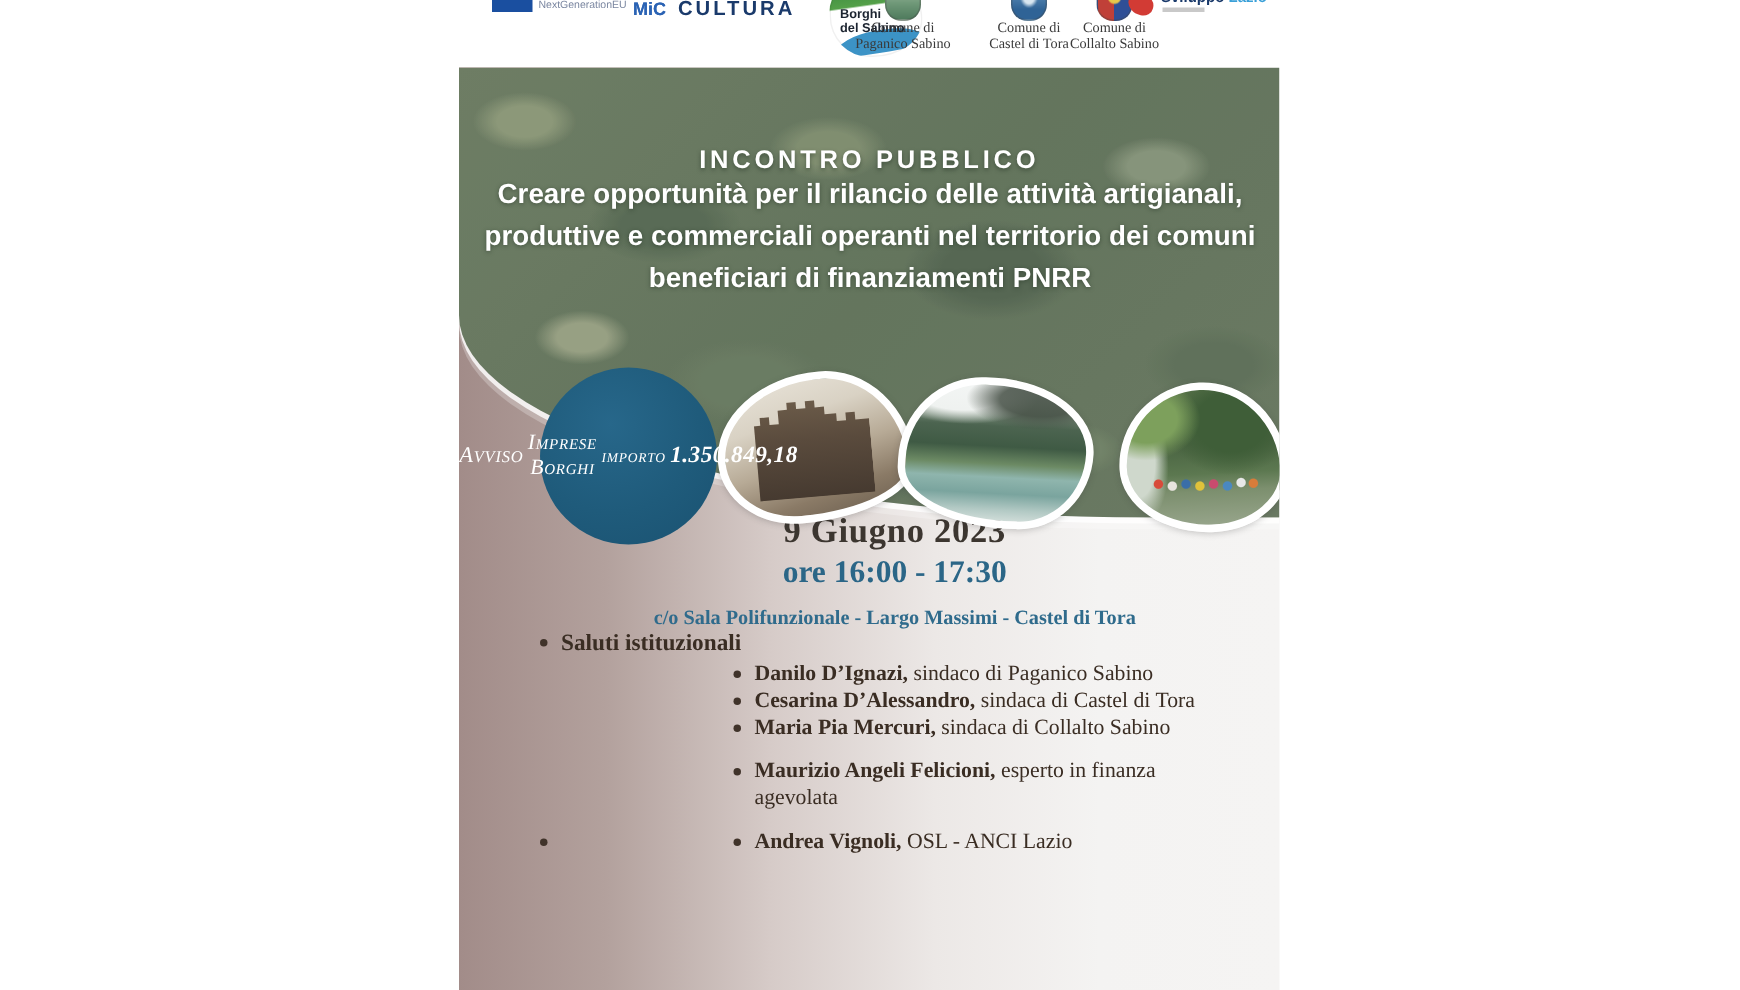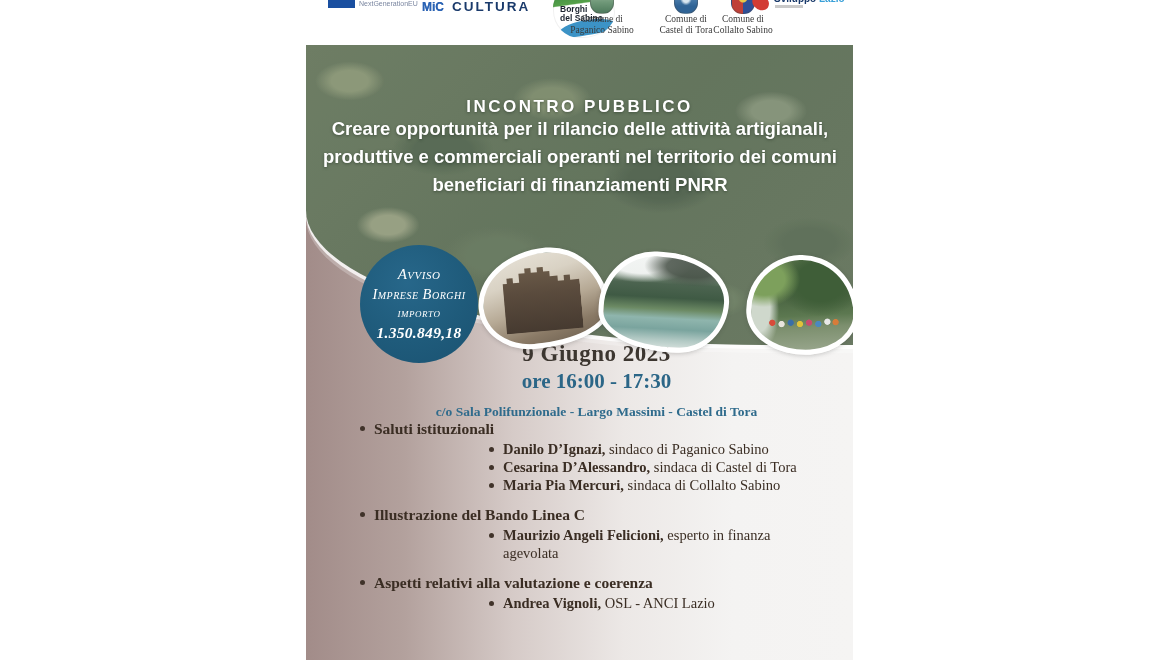--- a/index.html
+++ b/index.html
@@ -77,21 +77,21 @@
     background:rgba(235,235,225,.14); }
   .kicker { position:absolute; left:0; right:0; top:31px; text-align:center;
     font-family:"Liberation Sans",sans-serif; font-weight:700; font-size:17px; letter-spacing:2.5px;
     color:#ffffff; text-shadow:0 1px 3px rgba(35,50,35,.55);margin-top:21px; }
   .title { position:absolute; left:50%; top:70px; width:515px; margin-left:-257px; text-align:center;
     font-family:"Liberation Sans",sans-serif; font-weight:700; font-size:18.5px; line-height:28px;
     color:#ffffff; text-shadow:0 1px 3px rgba(35,50,35,.55); }
 
   .badge { position:absolute; left:54px; top:200px; width:118px; height:118px; border-radius:50%;
     background:radial-gradient(circle at 40% 32%, #27678a 0%, #1f5b7b 55%, #1a5271 100%);
-    display:flex; flex-direction:column; align-items:center; justify-content:center; gap:3px;
+    display:flex; flex-direction:row; align-items:center; justify-content:center; gap:3px;
     color:#ffffff; z-index:4; text-align:center; }
   .badge .b1, .badge .b2, .badge .b3 { font-style:italic; font-variant:small-caps; letter-spacing:.5px; }
   .badge .b1 { font-size:15px; }
   .badge .b2 { font-size:14.5px; }
   .badge .b3 { font-size:12.5px; }
   .badge .b4 { font-size:15.5px; font-weight:700; font-style:italic; letter-spacing:.3px; }
 
   .blob { position:absolute; border:5px solid #ffffff; overflow:hidden; z-index:3;
     box-shadow:0 1px 4px rgba(60,60,60,.25); }
   .blob-castle { left:172px; top:203px; width:131px; height:100px; transform:rotate(-5deg);
@@ -238,37 +238,32 @@
           <li>
             <span class="dot"></span>
             <b>Maria Pia Mercuri,</b>
             <span>sindaca di Collalto Sabino</span>
           </li>
         </ul>
       </div>
 
 
       <div class="sec">
-        <div class="sec-title">
-          <span class="dot"></span>
-          <b>Illustrazione del Bando Linea C</b>
-        </div>
         <ul class="speakers">
           <li>
             <span class="dot"></span>
             <b>Maurizio Angeli Felicioni,</b>
             <span>esperto in finanza agevolata</span>
           </li>
         </ul>
       </div>
 
       <div class="sec">
         <div class="sec-title">
           <span class="dot"></span>
-          <b>Aspetti relativi alla valutazione e coerenza</b>
         </div>
         <ul class="speakers">
           <li>
             <span class="dot"></span>
             <b>Andrea Vignoli,</b>
             <span>OSL - ANCI Lazio</span>
           </li>
         </ul>
       </div>
 

